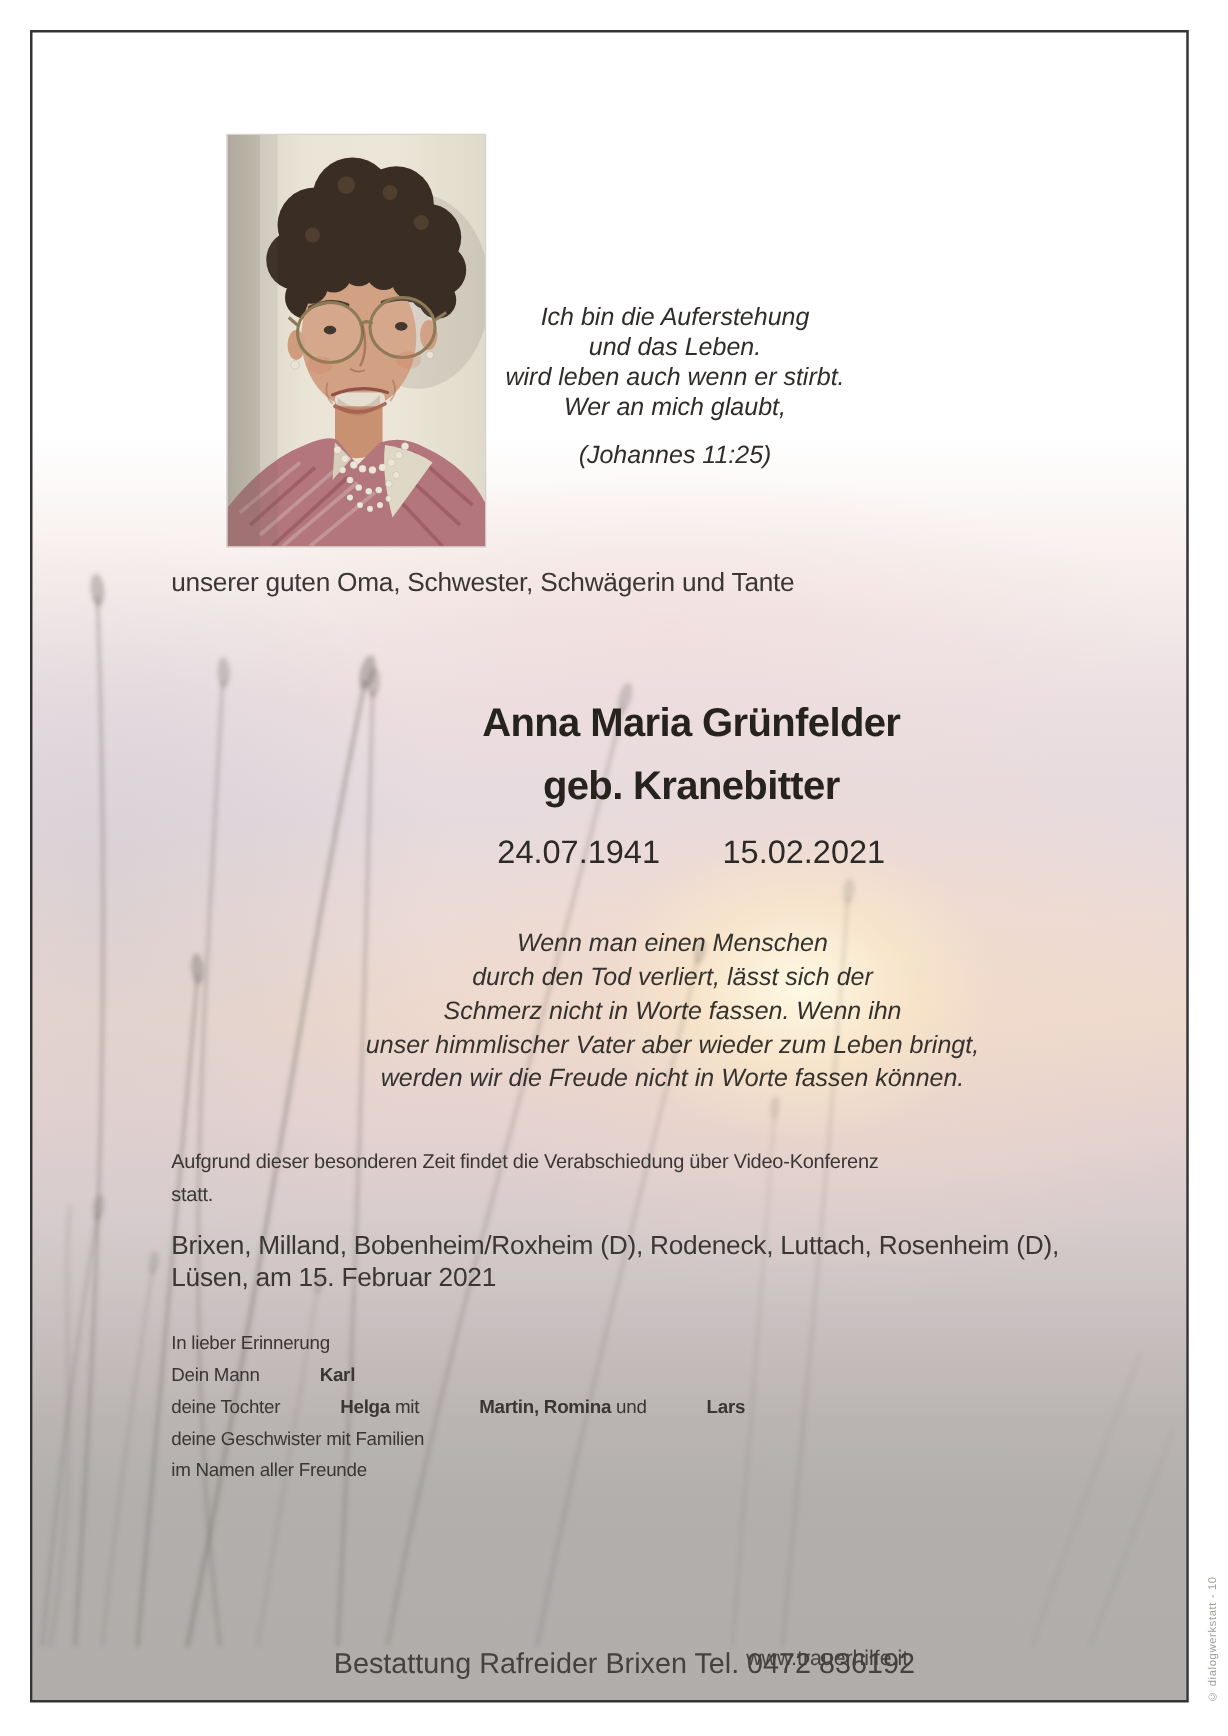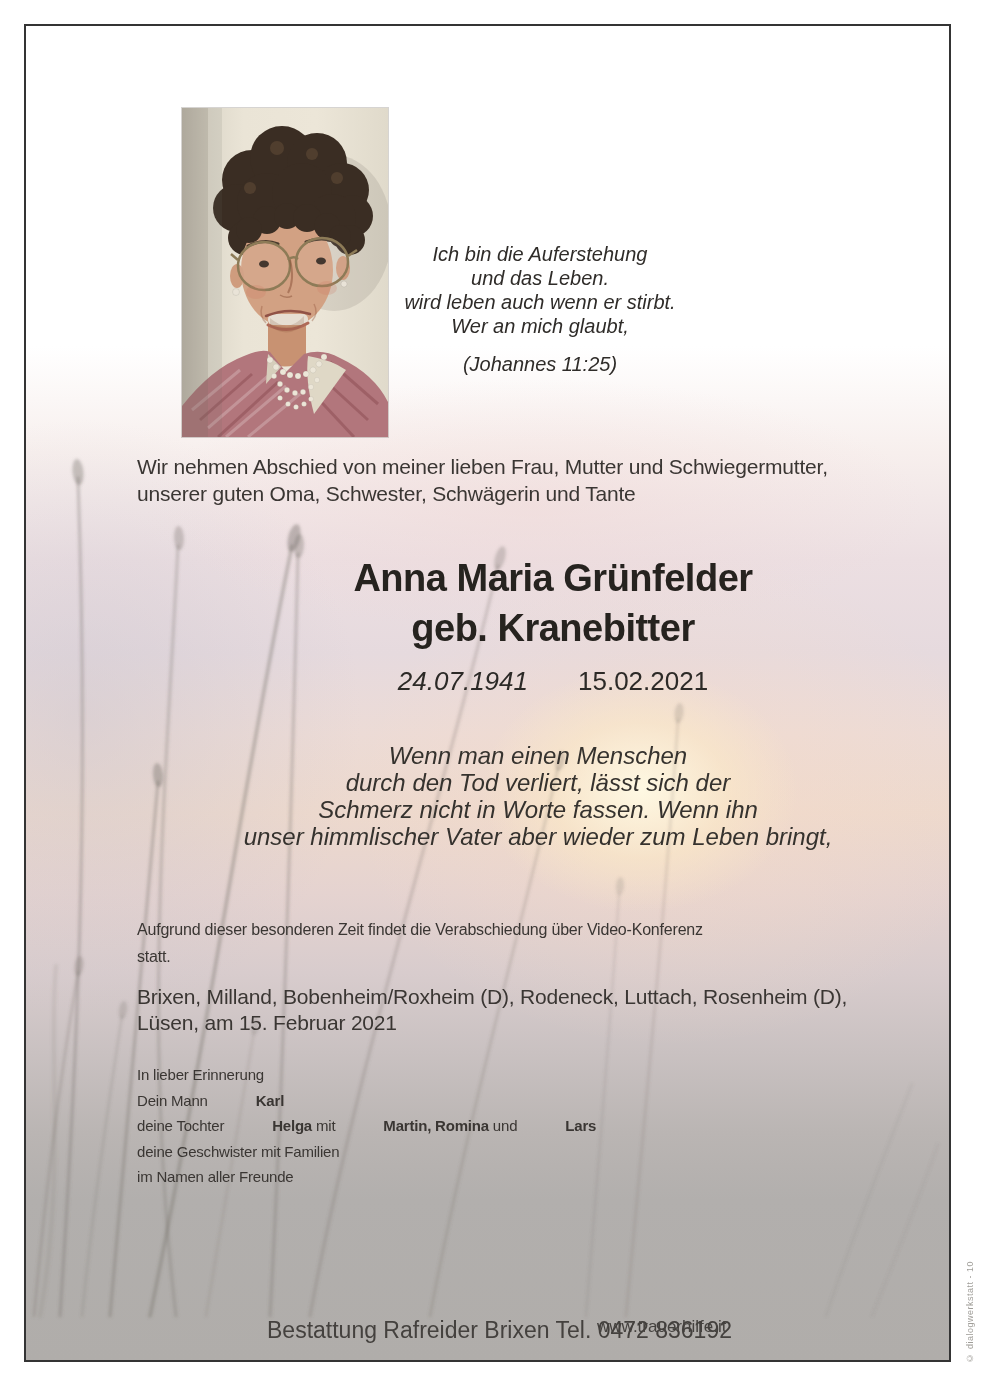--- a/index.html
+++ b/index.html
@@ -25,25 +25,25 @@
   .photo{
     position:absolute;left:182px;top:108px;width:206px;height:329px;
     box-shadow:0 0 0 1px rgba(90,85,75,0.25);overflow:hidden;z-index:3;
   }
   .txt{position:absolute;z-index:4;}
   .scripture{left:330px;top:211px;width:420px;text-align:center;
     font-style:italic;font-size:20px;line-height:24px;color:#2f2c29;margin-top:31px;}
   .scripture .citation{margin-top:14px;}
   .intro{left:137px;top:453px;width:780px;font-size:21px;line-height:27px;letter-spacing:-0.2px;}
   .names{left:133px;top:553px;width:840px;text-align:center;
-    font-size:38px;line-height:50px;font-weight:600;letter-spacing:-0.5px;color:#26231f;}
+    font-size:32px;line-height:50px;font-weight:600;letter-spacing:-0.5px;color:#26231f;}
   .dates{left:133px;top:666px;width:840px;text-align:center;font-size:26px;color:#2c2a27;}
-  .dates .d1{margin-right:50px;font-style:italic;}
+  .dates .d1{margin-right:50px;}
   .poem{left:138px;top:742px;width:800px;text-align:center;
-    font-style:italic;font-size:24px;line-height:27px;color:#35322e;}
+    font-style:italic;font-size:20px;line-height:27px;color:#35322e;}
   .notice{left:137px;top:916px;width:790px;font-size:16px;line-height:27px;letter-spacing:-0.2px;}
   .dateline{left:137px;top:984px;width:790px;font-size:21px;line-height:26px;letter-spacing:-0.2px;}
   .remembrance{left:137px;top:1062px;width:700px;font-size:15px;line-height:25.5px;letter-spacing:-0.2px;}
   .remembrance .b{font-weight:bold;margin-left:44px;}
   .footer-home{left:267px;top:1317px;font-size:23px;color:#44413e;}
   .footer-web{left:597px;top:1317px;font-size:17px;color:#44413e;}
   .side-note{
     position:absolute;right:7px;bottom:26px;z-index:4;
     writing-mode:vertical-rl;transform:rotate(180deg);
     font-size:9px;letter-spacing:0.5px;color:#a09e99;
@@ -219,38 +219,38 @@
 
   <div class="txt scripture">
     <div>Ich bin die Auferstehung</div>
     <div>und das Leben.</div>
     <div>wird leben auch wenn er stirbt.</div>
     <div>Wer an mich glaubt,</div>
     <div class="citation">(Johannes 11:25)</div>
   </div>
 
   <div class="txt intro">
-    <div>Wir nehmen Abschied von meiner lieben Frau, Mutter und Schwiegermutter,</div>
     <div>unserer guten Oma, Schwester, Schwägerin und Tante</div>
   </div>
 
   <div class="txt names">
     <div>Anna Maria Grünfelder</div>
     <div>geb. Kranebitter</div>
   </div>
 
   <div class="txt dates">
     <span class="d1">24.07.1941</span><span>15.02.2021</span>
   </div>
 
   <div class="txt poem">
     <div>Wenn man einen Menschen</div>
     <div>durch den Tod verliert, lässt sich der</div>
     <div>Schmerz nicht in Worte fassen. Wenn ihn</div>
     <div>unser himmlischer Vater aber wieder zum Leben bringt,</div>
+    <div>werden wir die Freude nicht in Worte fassen können.</div>
   </div>
 
   <div class="txt notice">
     <div>Aufgrund dieser besonderen Zeit findet die Verabschiedung über Video-Konferenz</div>
     <div>statt.</div>
   </div>
 
   <div class="txt dateline">
     <div>Brixen, Milland, Bobenheim/Roxheim (D), Rodeneck, Luttach, Rosenheim (D),</div>
     <div>Lüsen, am 15. Februar 2021</div>

